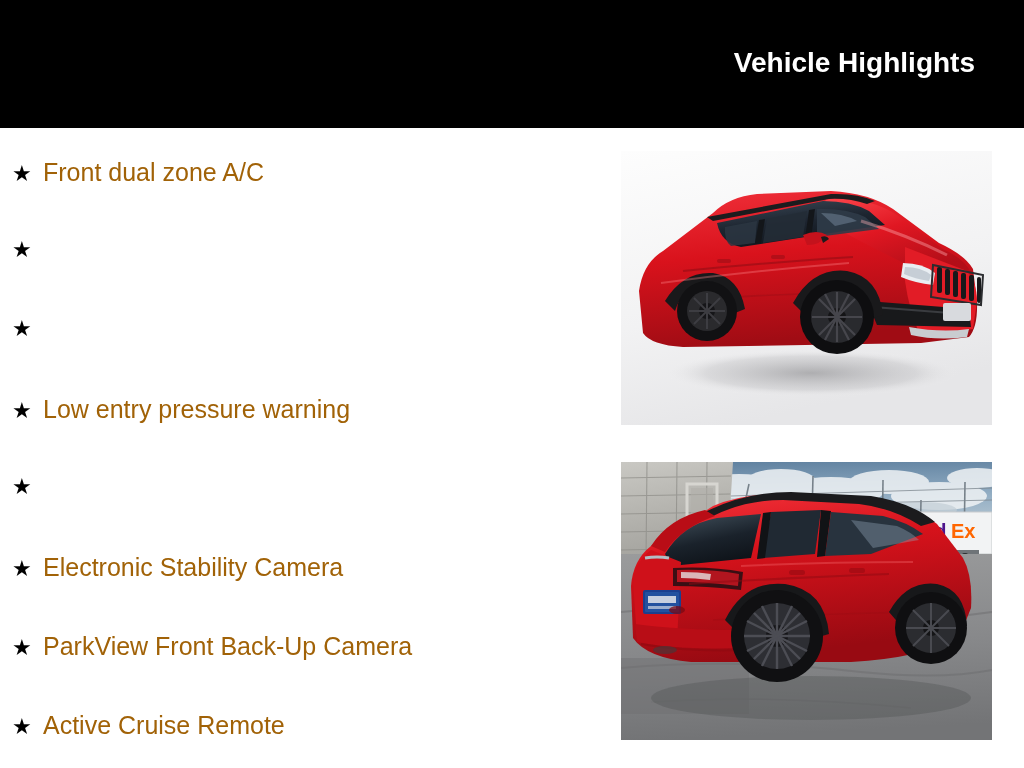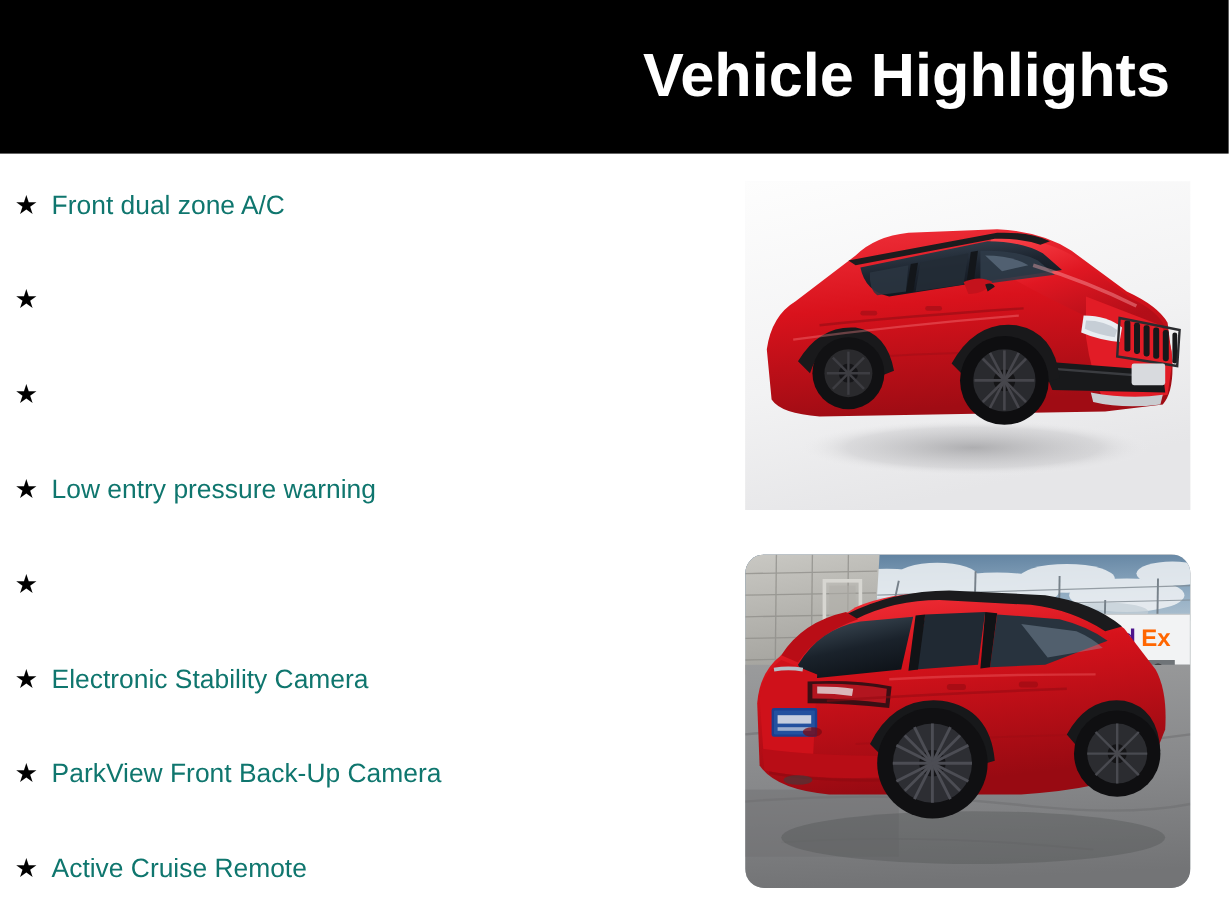--- a/index.html
+++ b/index.html
@@ -22,21 +22,21 @@
     top: 0;
     width: 1024px;
     height: 128px;
     background: #000000;
   }
   .header-title {
     position: absolute;
     right: 49px;
     top: 40px;
     color: #ffffff;
-    font-size: 51px;
+    font-size: 28px;
     font-weight: bold;
     letter-spacing: 0px;
     line-height: 46px;
     white-space: nowrap;
   }
 
   
   .features {
     position: absolute;
     left: 0;
@@ -53,22 +53,22 @@
   }
   .bullet-star {
     font-size: 22px;
     line-height: 1;
     color: #000000;
     width: 31px;
     flex: 0 0 31px;
     text-align: left;
   }
   .feature-label {
-    font-size: 22px;
-    color: #0f766e;
+    font-size: 25px;
+    color: #a16207;
     line-height: 1;
   }
 
   
   .photo {
     position: absolute;
     overflow: hidden;
   }
   .photo-top {
     left: 621px;
@@ -76,21 +76,20 @@
     width: 371px;
     height: 274px;
     background: linear-gradient(175deg, #fbfbfc 0%, #f3f3f4 55%, #e9e9ea 100%);
   }
   .photo-bottom {
     left: 621px;
     top: 462px;
     width: 371px;
     height: 278px;
     background: #9aa0a4;
-    border-radius: 16px;
   }
   .photo svg { display: block; width: 100%; height: 100%; }
 </style>
 </head>
 <body>
 
 <div class="header-bar">
   <div class="header-title">Vehicle Highlights</div>
 </div>
 

